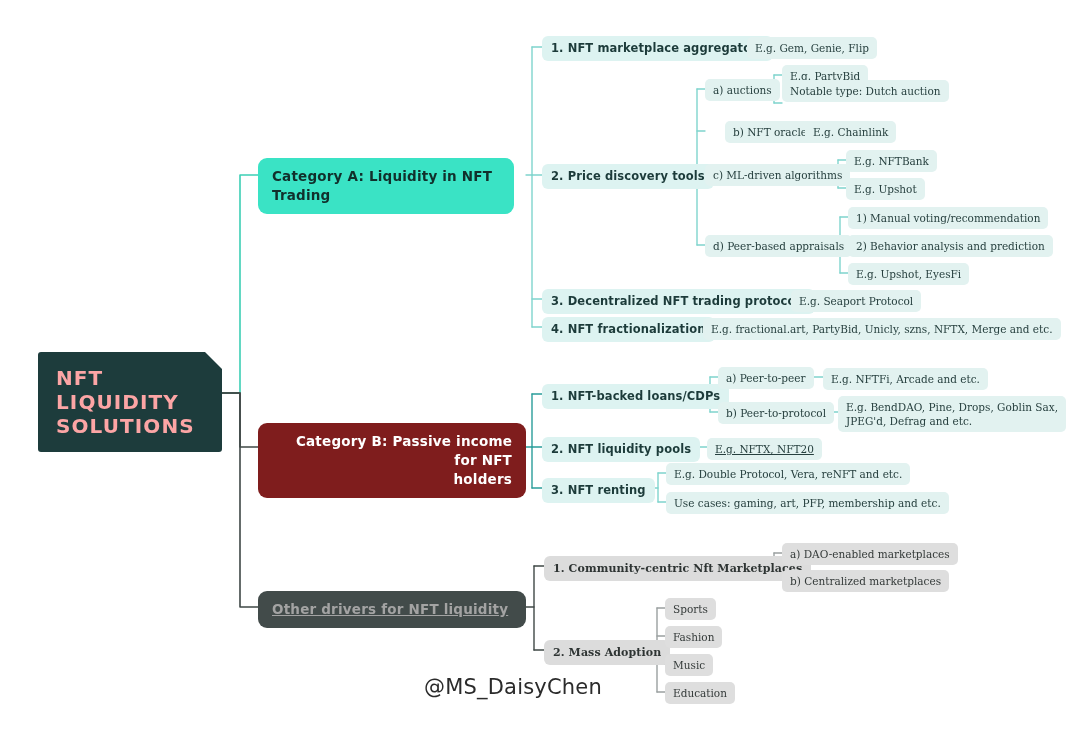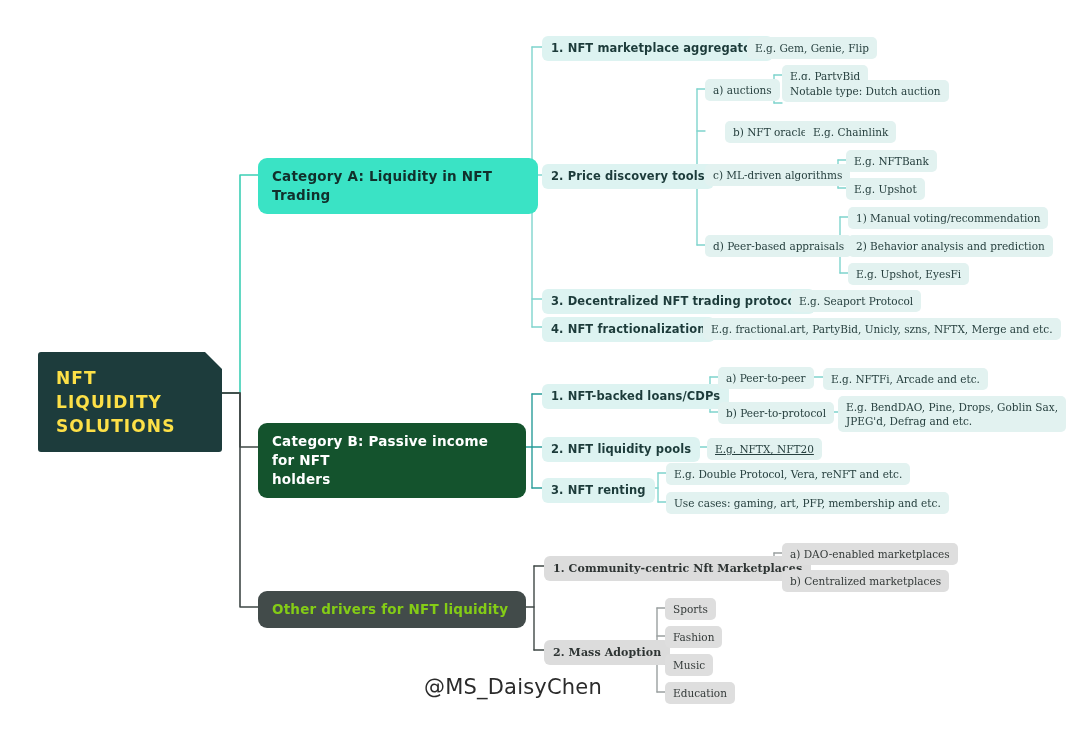--- a/index.html
+++ b/index.html
@@ -29,24 +29,24 @@
     position: absolute;
     box-sizing: border-box;
     display: flex;
     align-items: center;
     white-space: pre-line;
   }
 
   
   .root {
     background: #1d3c3c;
-    color: #fde047;
+    color: #fca5a5;
     font-family: "DejaVu Sans", sans-serif;
     font-weight: bold;
-    font-size: 17px;
+    font-size: 20px;
     letter-spacing: 1.1px;
     line-height: 24px;
     padding: 14px 18px;
     border-radius: 3px;
     text-transform: uppercase;
   }
   .root .fold {
     position: absolute;
     top: 0;
     right: 0;
@@ -59,22 +59,22 @@
   
   .cat {
     border-radius: 9px;
     font-weight: bold;
     font-size: 13.5px;
     line-height: 19px;
     padding: 9px 14px;
     letter-spacing: 0.2px;
   }
   .cat-a { background: #3ae3c5; color: #11302c; }
-  .cat-b { background: #14532d; color: #ffffff; }
-  .cat-c { background: #424b4a; color: #84cc16; }
+  .cat-b { background: #7f1d1d; color: #ffffff; text-align: right; }
+  .cat-c { background: #424b4a; color: #a3a3a3; text-decoration: underline; }
 
   
   .lvl2 {
     background: #ddf3f1;
     color: #1c3b3a;
     font-weight: bold;
     font-size: 11.5px;
     line-height: 15px;
     padding: 5px 9px;
     border-radius: 6px;
@@ -205,21 +205,21 @@
       <path d="M657 692 L665 692" stroke="#9aa0a0" stroke-width="1.4"></path>
     </g>
   </svg>
 
   <div class="node root" style="left:38px; top:352px; width:184px;">
     <span>NFT LIQUIDITY
 SOLUTIONS</span>
     <span class="fold"></span>
   </div>
 
-  <div class="node cat cat-a" style="left:258px; top:158px; width:280px;">
+  <div class="node cat cat-a" style="left:258px; top:158px; width:256px;">
     <span>Category A: Liquidity in NFT Trading</span>
   </div>
 
   <div class="node lvl2" style="left:542px; top:36px;">
     <span>1. NFT marketplace aggregators</span>
   </div>
   <div class="node chip" style="left:747px; top:37px;">
     <span>E.g. Gem, Genie, Flip</span>
   </div>
 

